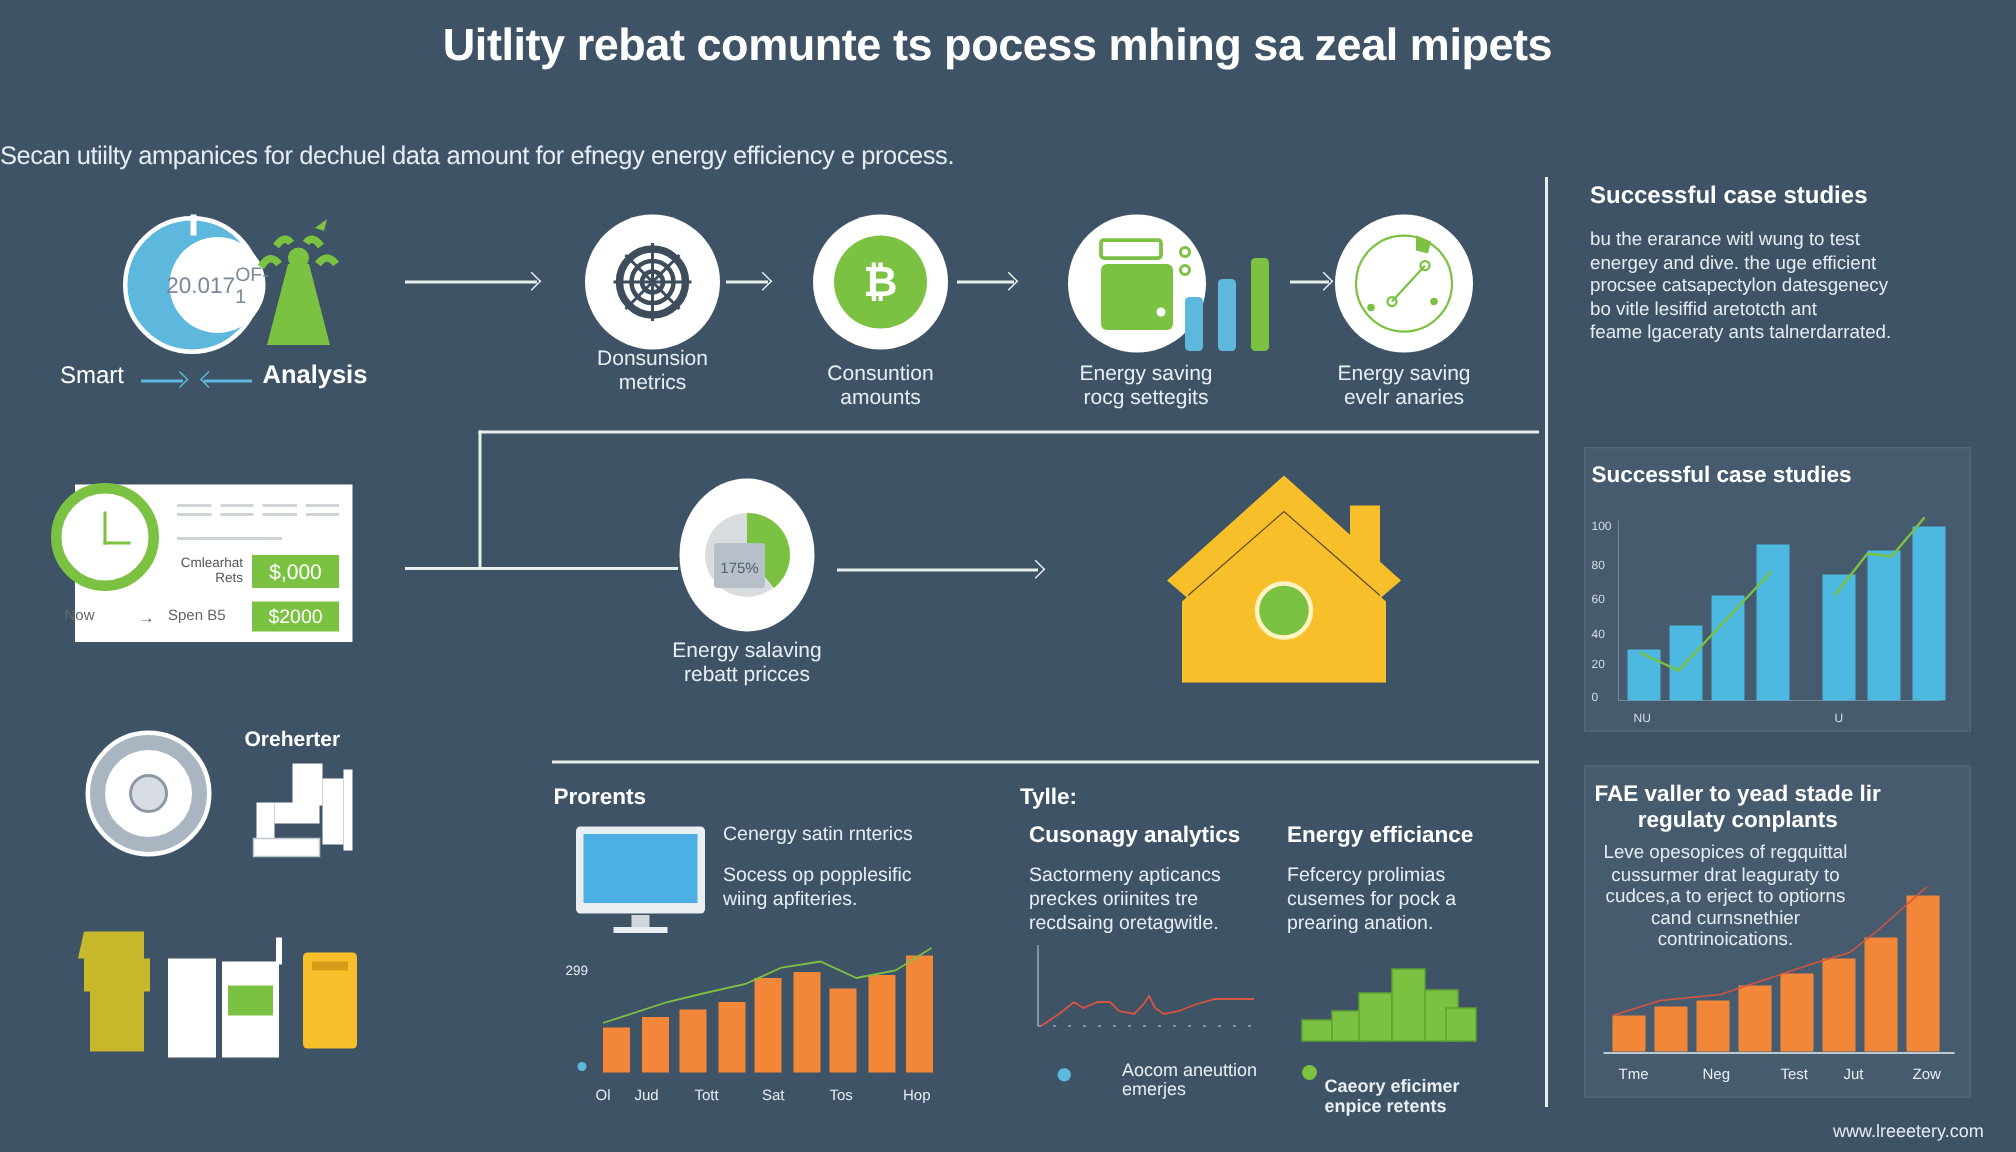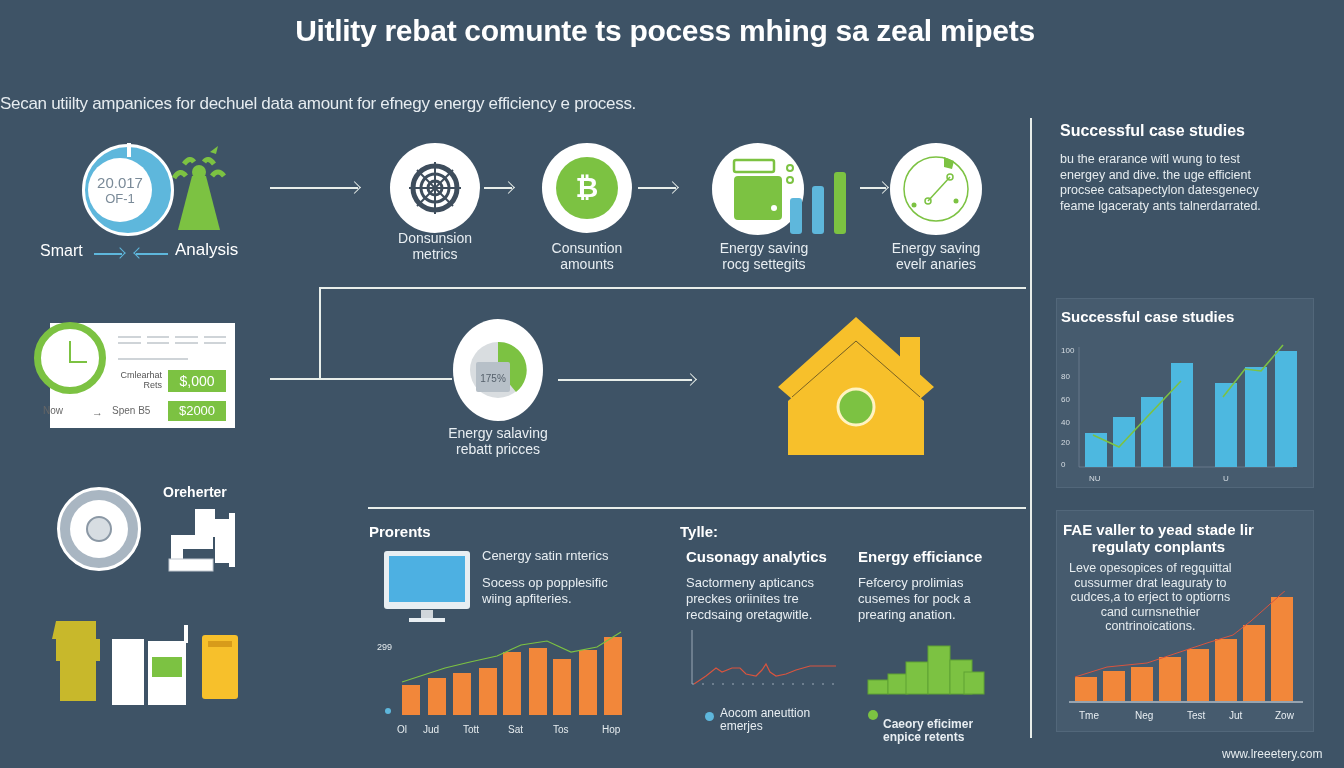--- a/index.html
+++ b/index.html
@@ -42,40 +42,40 @@
 <body>
 
 <div class="abs title">Uitlity rebat comunte ts pocess mhing sa zeal mipets</div>
 <div class="abs subtitle">Secan utiilty ampanices for dechuel data amount  for efnegy energy efficiency e process.</div>
 
 <div class="abs line" style="left:1030px; top:118px; width:2px; height:620px;"></div>
 
 <div class="abs" style="left:40px; top:140px; width:230px; height:130px;">
   <div class="abs" style="left:42px; top:4px; width:92px; height:92px; border-radius:50%; background:#5eb7dc; border:3px solid #ffffff;">
     <div class="abs" style="left:42px; top:-4px; width:4px; height:14px; background:#ffffff;"></div>
-    <div class="abs" style="left:3px; top:11px; width:64px; height:64px; border-radius:50%; background:#ffffff; display:flex; flex-direction:column; align-items:center; justify-content:center;">
+    <div class="abs" style="left:28px; top:11px; width:64px; height:64px; border-radius:50%; background:#ffffff; display:flex; flex-direction:row; align-items:center; justify-content:center;">
       <div style="font-size:15px; color:#7a8a98;">20.017</div>
       <div style="font-size:13px; color:#7a8a98;">OF-1</div>
     </div>
   </div>
   <svg class="abs" style="left:130px; top:6px;" width="62" height="86" viewBox="0 0 62 86">
     <polygon points="22,30 8,84 50,84 36,30" fill="#7cc242"></polygon>
     <circle cx="29" cy="26" r="7" fill="#7cc242"></circle>
     <path d="M14 18 Q20 10 24 16" stroke="#7cc242" stroke-width="5" fill="none"></path>
     <path d="M44 18 Q38 10 34 16" stroke="#7cc242" stroke-width="5" fill="none"></path>
     <path d="M4 32 Q10 22 16 30" stroke="#7cc242" stroke-width="5" fill="none"></path>
     <path d="M54 30 Q48 22 42 30" stroke="#7cc242" stroke-width="5" fill="none"></path>
     <path d="M40 6 L48 0 L46 8 Z" fill="#7cc242"></path>
   </svg>
   <div class="abs" style="left:0; top:102px; font-size:16px; color:#ffffff;">Smart</div>
   <div class="abs arrow-line" style="left:54px; top:113px; width:28px; background:#5eb7dc;"></div>
   <div class="abs" style="left:76px; top:109px; width:8px; height:8px; border-top:1.5px solid #5eb7dc; border-right:1.5px solid #5eb7dc; transform:rotate(45deg);"></div>
   <div class="abs arrow-line" style="left:96px; top:113px; width:32px; background:#5eb7dc;"></div>
   <div class="abs" style="left:95px; top:109px; width:8px; height:8px; border-top:1.5px solid #5eb7dc; border-left:1.5px solid #5eb7dc; transform:rotate(-45deg);"></div>
-  <div class="abs" style="left:135px; top:100px; font-size:17px; font-weight:normal; color:#ffffff;">Analysis</div>
+  <div class="abs" style="left:135px; top:100px; font-size:17px; font-weight:bold; color:#ffffff;">Analysis</div>
 </div>
 
 <div class="abs arrow-line" style="left:270px; top:187px; width:88px;"></div>
 <div class="abs arrow-head" style="left:350px; top:183px;"></div>
 
 <div class="abs circle-white" style="left:390px; top:143px; width:90px; height:90px;">
   <svg width="58" height="58" viewBox="0 0 58 58">
     <circle cx="29" cy="29" r="22" fill="none" stroke="#3e4d5c" stroke-width="5"></circle>
     <circle cx="29" cy="29" r="14" fill="none" stroke="#3e4d5c" stroke-width="3"></circle>
     <circle cx="29" cy="29" r="7" fill="none" stroke="#3e4d5c" stroke-width="3"></circle>
@@ -257,21 +257,21 @@
   <div>Sactormeny apticancs</div>
   <div>preckes oriinites tre</div>
   <div>recdsaing oretagwitle.</div>
 </div>
 <svg class="abs" style="left:686px; top:628px;" width="160" height="70" viewBox="0 0 160 70">
   <line x1="6" y1="2" x2="6" y2="56" stroke="#9aa9b6" stroke-width="1"></line>
   <line x1="6" y1="56" x2="156" y2="56" stroke="#9aa9b6" stroke-width="1" stroke-dasharray="2 8"></line>
   <polyline points="8,56 20,48 30,40 36,44 46,40 54,40 60,46 70,48 76,42 80,36 84,44 90,48 100,46 110,42 124,38 150,38" fill="none" stroke="#d9543e" stroke-width="1.2"></polyline>
 </svg>
 <div class="abs" style="left:705px; top:712px; width:9px; height:9px; border-radius:50%; background:#5eb7dc;"></div>
-<div class="abs" style="left:720px; top:707px; font-size:12px; color:#e8eef2; line-height:13px;">
+<div class="abs" style="left:748px; top:707px; font-size:12px; color:#e8eef2; line-height:13px;">
   <div>Aocom aneuttion</div>
   <div>emerjes</div>
 </div>
 
 <div class="abs section-heading" style="left:858px; top:548px;">Energy efficiance</div>
 <div class="abs body-text" style="left:858px; top:575px;">
   <div>Fefcercy prolimias</div>
   <div>cusemes for pock a</div>
   <div>prearing anation.</div>
 </div>
@@ -287,20 +287,21 @@
 <div class="abs" style="left:883px; top:718px; font-size:12px; color:#e8eef2; line-height:13px;font-weight:bold;">
   <div>Caeory eficimer</div>
   <div>enpice retents</div>
 </div>
 
 <div class="abs panel-title" style="left:1060px; top:122px;">Successful case studies</div>
 <div class="abs panel-body" style="left:1060px; top:152px; width:270px; font-size:12.5px; line-height:15.5px;">
   <div>bu the erarance witl wung to test</div>
   <div>energey and dive. the uge efficient</div>
   <div>procsee catsapectylon datesgenecy</div>
+  <div>bo vitle lesiffid aretotcth ant</div>
   <div>feame lgaceraty ants talnerdarrated.</div>
 </div>
 
 <div class="abs panel" style="left:1056px; top:298px; width:258px; height:190px;">
   <div class="abs panel-title" style="left:4px; top:9px; font-size:15px;">Successful case studies</div>
   <svg class="abs" style="left:0; top:40px;" width="258" height="148" viewBox="0 0 258 148">
     <text x="4" y="14" font-size="8" fill="#d6dde3" font-family="Liberation Sans, sans-serif">100</text>
     <text x="4" y="40" font-size="8" fill="#d6dde3" font-family="Liberation Sans, sans-serif">80</text>
     <text x="4" y="63" font-size="8" fill="#d6dde3" font-family="Liberation Sans, sans-serif">60</text>
     <text x="4" y="86" font-size="8" fill="#d6dde3" font-family="Liberation Sans, sans-serif">40</text>

